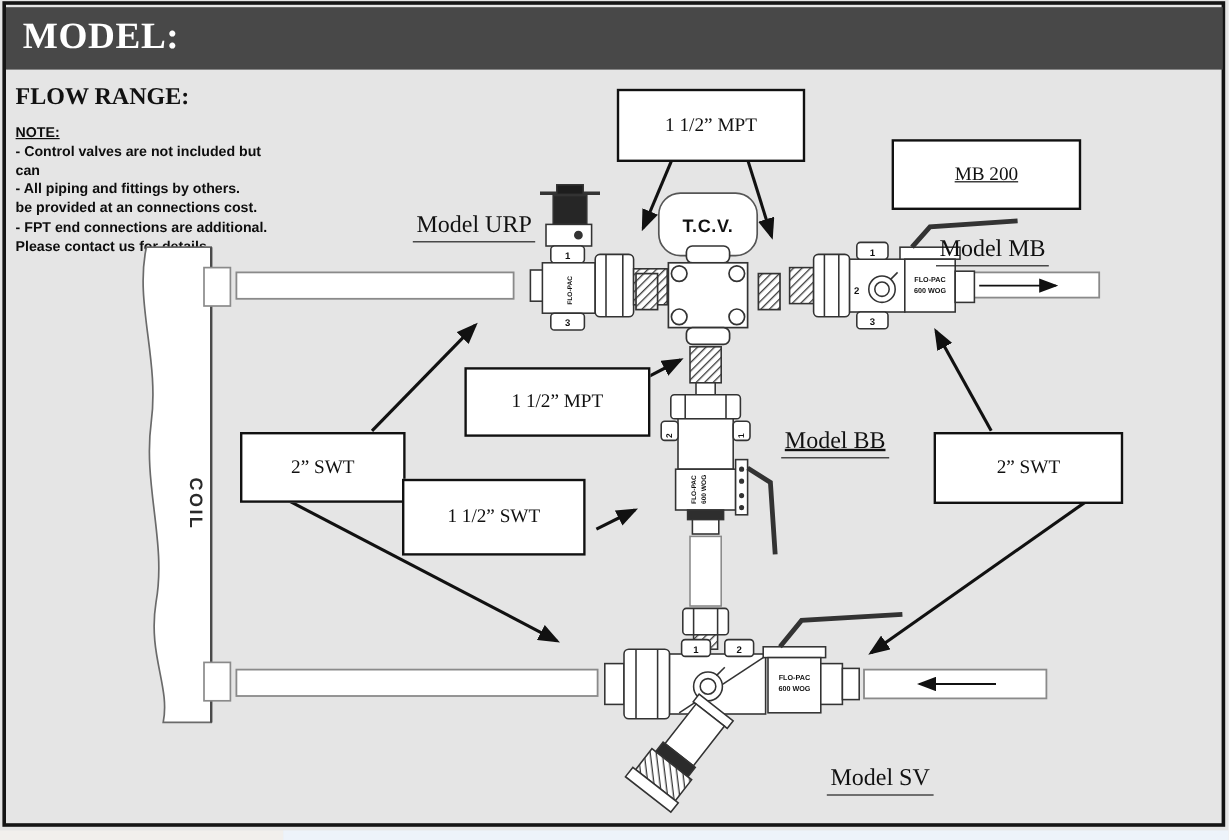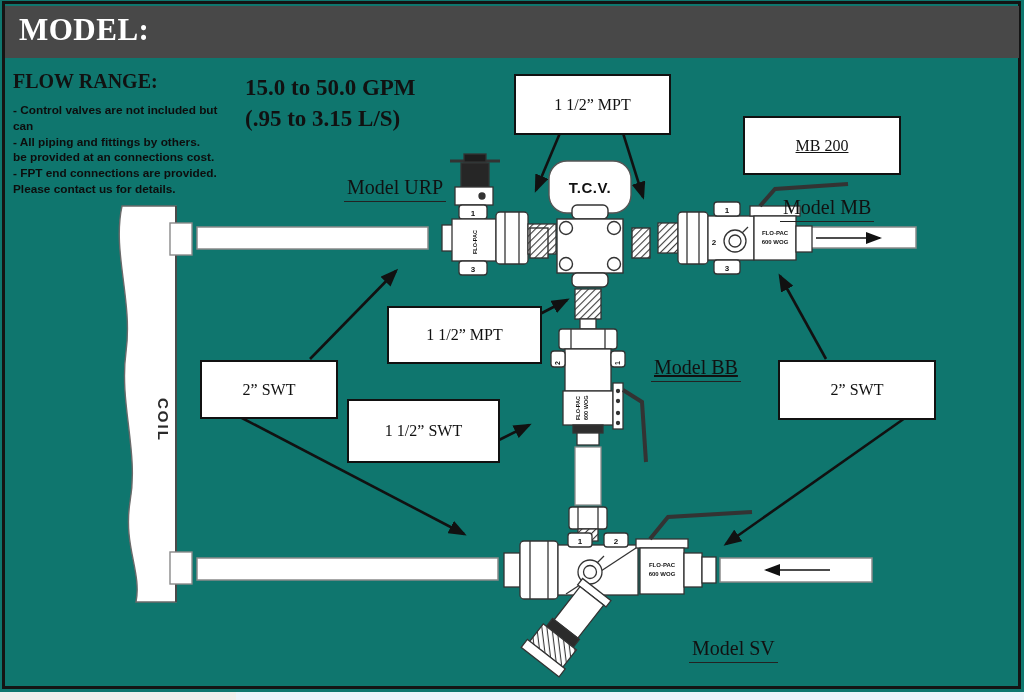--- a/index.html
+++ b/index.html
@@ -1,16 +1,16 @@
 <!DOCTYPE html>
 <html><head>
 <meta charset="utf-8">
 <style>
   html,body{margin:0;padding:0;background:#fff;}
-  #page{position:relative;width:1024px;height:700px;background:#0f766e;overflow:hidden;
+  #page{position:relative;width:1024px;height:700px;background:#e5e5e5;overflow:hidden;
         font-family:"Liberation Serif",serif;color:#111;}
   #frame{position:absolute;left:2px;top:1px;width:1019px;height:688px;
          border:3px solid #141414;box-sizing:border-box;background:transparent;}
   #hdr{position:absolute;left:5px;top:6px;width:1014px;height:52px;background:#484848;}
   #hdr .t{position:absolute;top:6px;color:#fff;font-weight:bold;font-size:31px;
           font-family:"Liberation Serif",serif;letter-spacing:.5px;}
   #hdr-label{left:14px;}
   #hdr-value{left:238px;}
   #flow-label{position:absolute;left:13px;top:70px;font-weight:bold;font-size:20px;}
   #flow-values{position:absolute;left:245px;top:72px;font-weight:bold;font-size:23px;line-height:31px;}
@@ -32,30 +32,27 @@
 
 <div id="page">
 
   <div id="frame"></div>
 
   <div id="hdr">
     <span id="hdr-label" class="t">MODEL:</span>
   </div>
 
   <div id="flow-label">FLOW RANGE:</div>
-  <div id="flow-values">
-    <div>15.0 to 50.0 GPM</div>
-    <div>(.95 to 3.15 L/S)</div>
-  </div>
 
   <div id="notes">
+    <div class="nt">NOTE:</div>
     <div>- Control valves are not included but can</div>
     <div>- All piping and fittings by others.</div>
     <div>be provided at an connections cost.</div>
-    <div>- FPT end connections are provided.</div>
+    <div>- FPT end connections are additional.</div>
     <div>Please contact us for details.</div>
   </div>
 
   <svg id="diagram-svg" width="1024" height="700" viewBox="0 0 1024 700">
     <defs>
       <pattern id="hatch" width="5" height="5" patternTransform="rotate(45)" patternUnits="userSpaceOnUse">
         <rect width="5" height="5" fill="#fff"></rect>
         <line x1="0" y1="0" x2="0" y2="5" stroke="#3a3a3a" stroke-width="2.2"></line>
       </pattern>
       <marker id="ahBig" markerWidth="18" markerHeight="14" refX="15" refY="7" orient="auto" markerUnits="userSpaceOnUse">
@@ -206,21 +203,21 @@
       <line x1="497" y1="441" x2="529" y2="425" marker-end="url(#ahBig)"></line>
       <line x1="826" y1="359" x2="780" y2="276" marker-end="url(#ahBig)"></line>
       <line x1="905" y1="418" x2="726" y2="544" marker-end="url(#ahBig)"></line>
     </g>
   </svg>
 
   <div class="callout" style="left:514px;top:74px;width:153px;height:57px;">1 1/2” MPT</div>
   <div class="callout" style="left:743px;top:116px;width:154px;height:55px;text-decoration:underline;">MB 200</div>
   <div class="callout" style="left:387px;top:306px;width:151px;height:54px;">1 1/2” MPT</div>
   <div class="callout" style="left:200px;top:360px;width:134px;height:55px;">2” SWT</div>
-  <div class="callout" style="left:347px;top:399px;width:149px;height:60px;">1 1/2” SWT</div>
+  <div class="callout" style="left:335px;top:399px;width:149px;height:60px;">1 1/2” SWT</div>
   <div class="callout" style="left:778px;top:360px;width:154px;height:56px;">2” SWT</div>
 
   <div class="model-label" style="left:344px;top:176px;">Model URP</div>
   <div class="model-label" style="left:780px;top:196px;">Model MB</div>
   <div class="model-label" style="left:651px;top:356px;text-decoration:underline;">Model BB</div>
   <div class="model-label" style="left:673px;top:637px;margin-left:16px;">Model SV</div>
 
   <div id="strip-left" class="strip"></div>
   <div id="strip-right" class="strip"></div>
 

